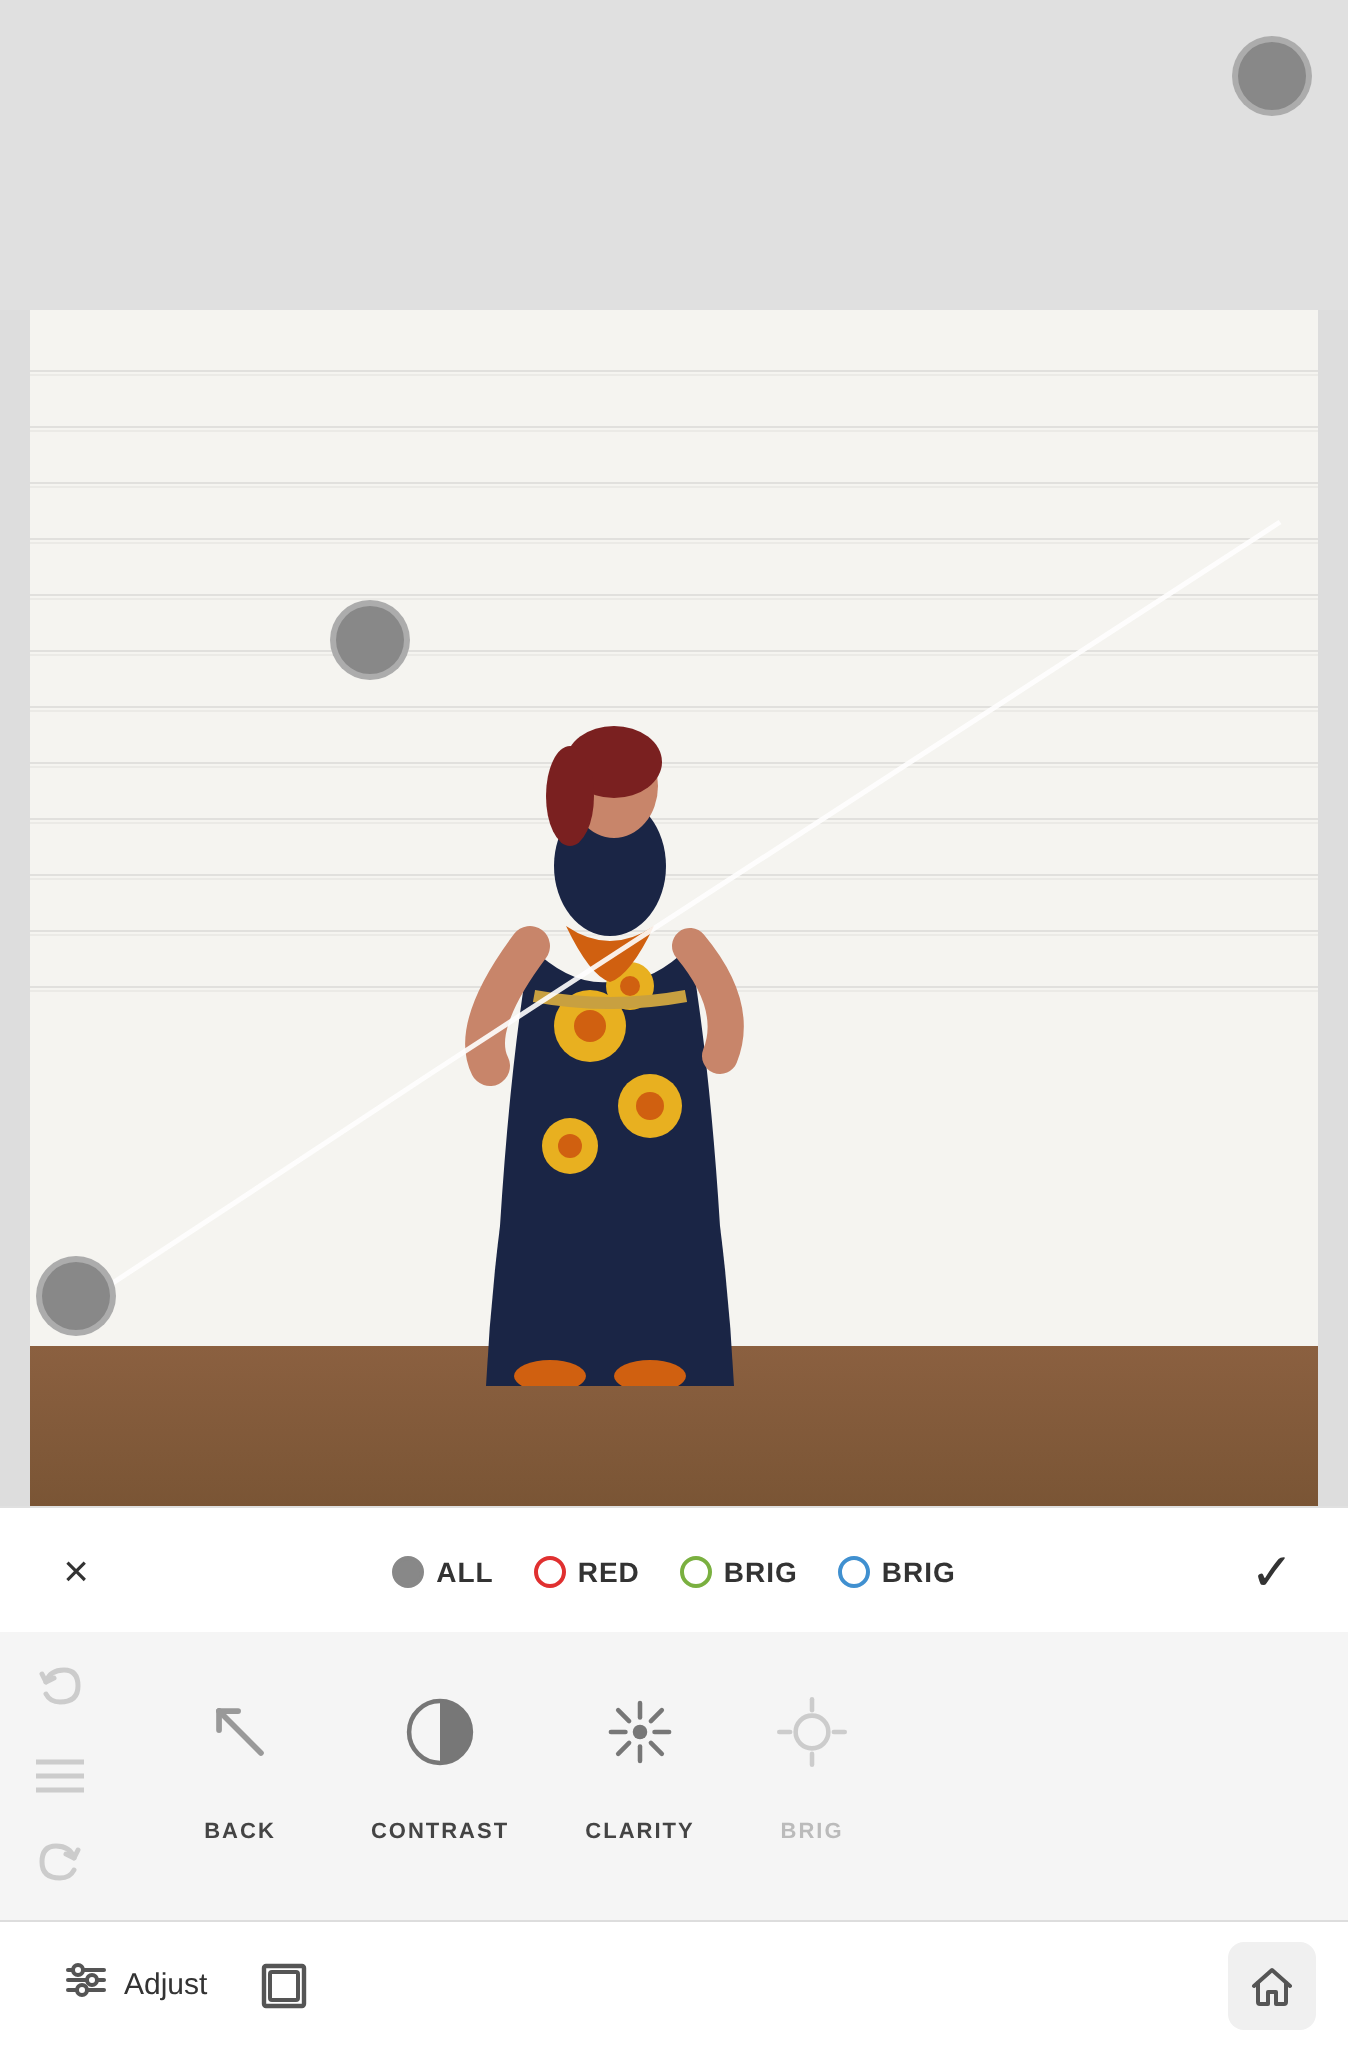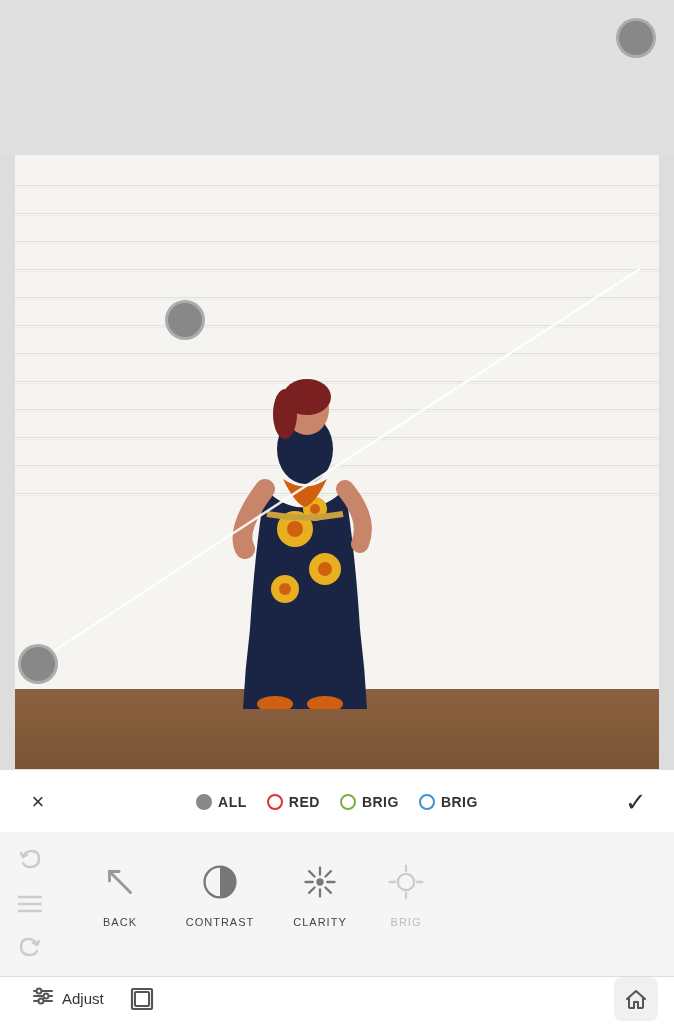--- a/index.html
+++ b/index.html
@@ -239,24 +239,24 @@
       height: 52px;
       display: flex;
       align-items: center;
       justify-content: center;
       font-size: 28px;
       color: #555;
     }
 
     .tool-label {
       font-size: 11px;
-      font-weight: 400;
+      font-weight: 700;
       letter-spacing: 1px;
       color: #444;
-      margin-top: 8px;
+      margin-top: 18px;
       text-transform: uppercase;
     }
 
     .tool-underline {
       position: absolute;
       bottom: -2px;
       left: 10px;
       right: 10px;
       height: 3px;
       background: #222;
@@ -267,22 +267,22 @@
     .tool-item-partial {
       min-width: 50px;
       overflow: hidden;
     }
 
     
     .bottom-nav {
       background: #fff;
       border-top: 1px solid #ddd;
       display: flex;
-      align-items: flex-start;
-      height: 48px;
+      align-items: center;
+      height: 64px;
       padding: 0 16px;
       gap: 0;
     }
 
     .nav-btn {
       display: flex;
       align-items: center;
       gap: 8px;
       cursor: pointer;
       padding: 8px 16px;

